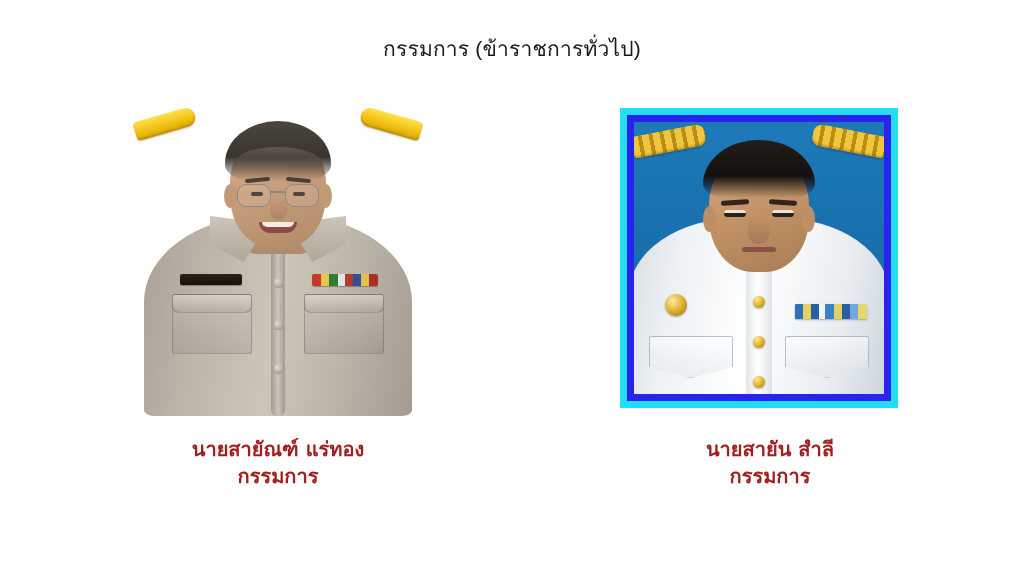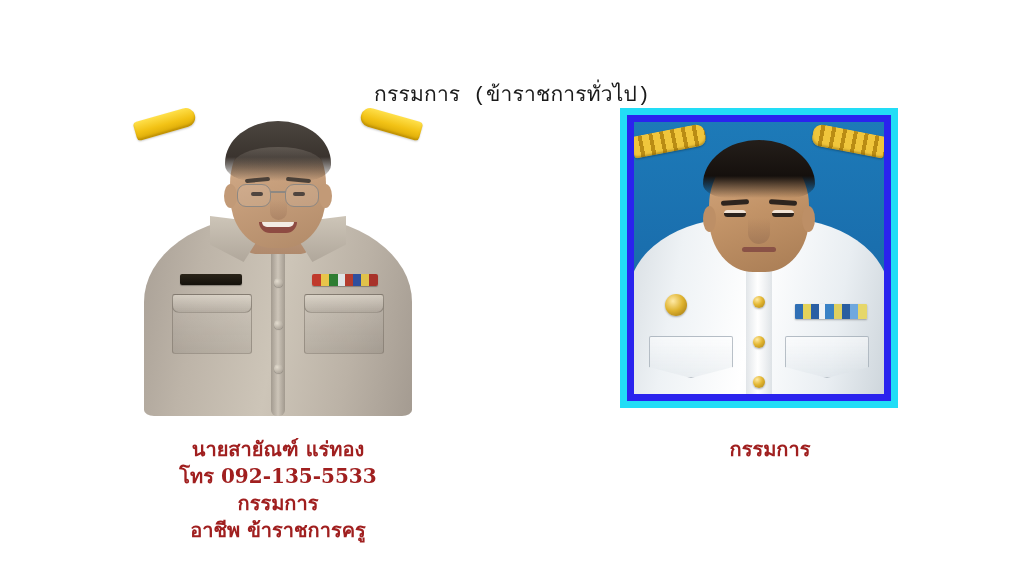--- a/index.html
+++ b/index.html
@@ -15,27 +15,26 @@
     font-family: "DejaVu Sans", "Liberation Sans", sans-serif;
   }
 
   
   .page-title {
     position: absolute;
     top: 36px;
     left: 0;
     width: 1024px;
     text-align: center;
-    font-family: Liberation Mono, monospace;
+    font-family: Liberation Sans, sans-serif;
     font-size: 21px;
     line-height: 26px;
     color: #1a1a1a;
     letter-spacing: 0.2px;
     white-space: nowrap;
-    margin-top: 47px;
   }
 
   
   .members {
     position: absolute;
     top: 108px;
     left: 12px;
     width: 1024px;
     height: 460px;
     display: flex;
@@ -497,23 +496,21 @@
           <div class="pk-mouth">
             <div class="pk-teeth"></div>
           </div>
         </div>
 
       </div>
     </div>
 
     <div class="caption">
       <div class="cap-line cap-sans">นายสายัณฑ์ แร่ทอง</div>
-      <div class="cap-line cap-serif">โทร 092-135-5533</div>
       <div class="cap-line cap-sans">กรรมการ</div>
-      <div class="cap-line cap-sans">อาชีพ ข้าราชการครู</div>
     </div>
   </div>
 
   <div class="member member-right">
 
     <div class="photo-slot">
       <div class="framed">
         <div class="framed-inner">
           <div class="pw-stage">
 
@@ -548,17 +545,18 @@
               <div class="pw-nose"></div>
               <div class="pw-mouth"></div>
             </div>
 
           </div>
         </div>
       </div>
     </div>
 
     <div class="caption">
+      <div class="cap-line cap-sans">นายสายัน สำลี</div>
       <div class="cap-line cap-sans">กรรมการ</div>
     </div>
   </div>
 
 </div>
 
 </body></html>

